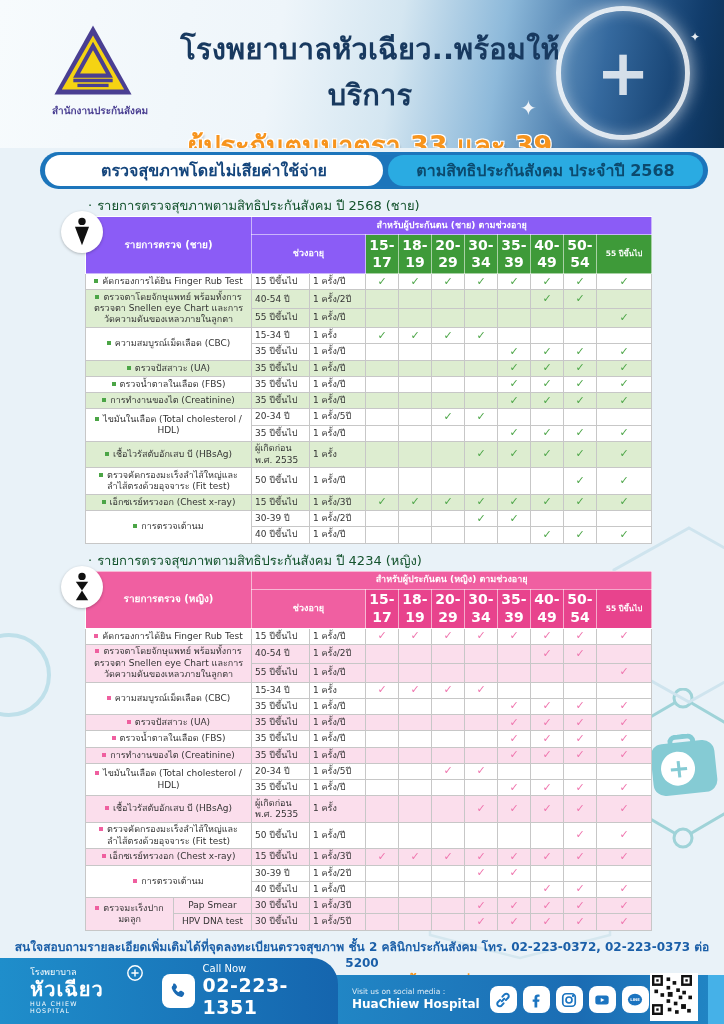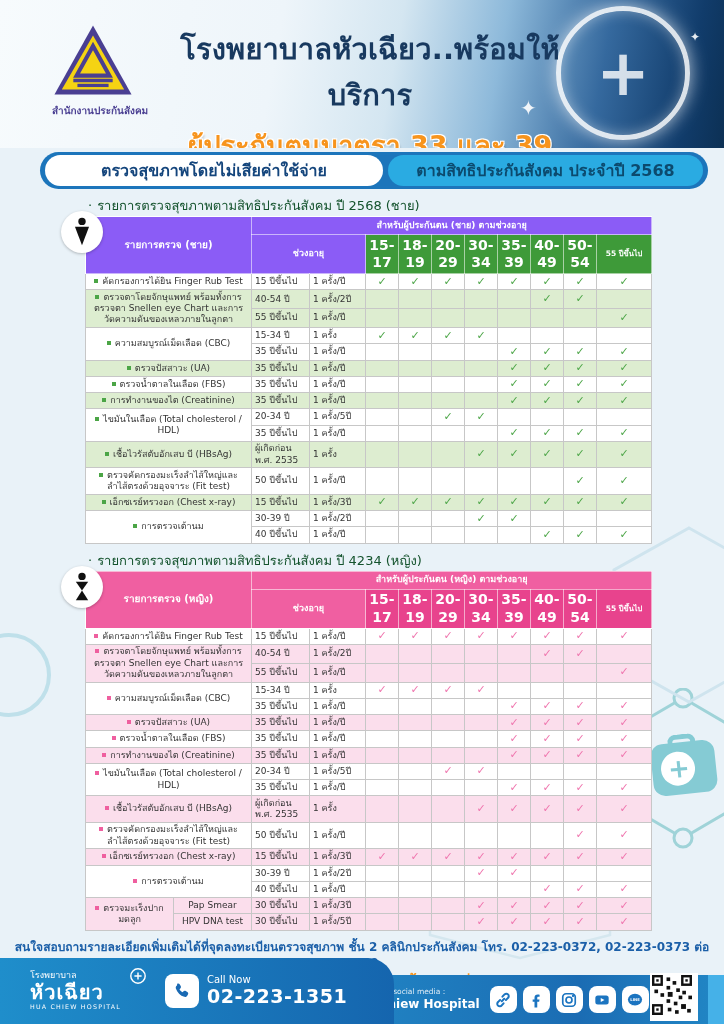--- a/index.html
+++ b/index.html
@@ -68,21 +68,21 @@
   .tbl-female .chk-mark{color:#ef74ad;}
   .tbl-female .bullet{background:#ef5f9f;}
 
   
   .note{margin-top:6px;text-align:center;font-size:12px;font-weight:bold;color:#1b5fa8;}
   .period{margin:2px 30px 0 0;text-align:right;font-size:15px;font-weight:bold;color:#f7941d;}
 
   
   .footer-bar{position:absolute;left:0;right:0;bottom:0;height:49px;z-index:2;
     background:linear-gradient(90deg,#2e9fd6 0%,#2187c6 45%,#1b6cb3 80%,#2187c6 100%);}
-  .footer-tab{position:absolute;left:0;bottom:0;width:394px;height:66px;z-index:3;
+  .footer-tab{position:absolute;left:0;bottom:0;width:338px;height:66px;z-index:3;
     background:linear-gradient(90deg,#1f8ecb 0%,#1565ae 100%);border-top-right-radius:26px;
     display:flex;align-items:center;padding-left:30px;box-sizing:border-box;}
   .brand{color:#fff;line-height:1;position:relative;padding-right:26px;}
   .brand .b1{font-size:9px;margin-bottom:2px;}
   .brand .b2{font-size:20px;font-weight:bold;letter-spacing:1px;}
   .brand .b3{font-size:6.3px;letter-spacing:1.2px;margin-top:2px;}
   .brand .emblem{position:absolute;right:0;top:-4px;}
   .phone-tile{width:34px;height:34px;background:#fff;border-radius:8px;margin:0 8px 0 18px;
     display:flex;align-items:center;justify-content:center;}
   .call{color:#fff;line-height:1.15;}

